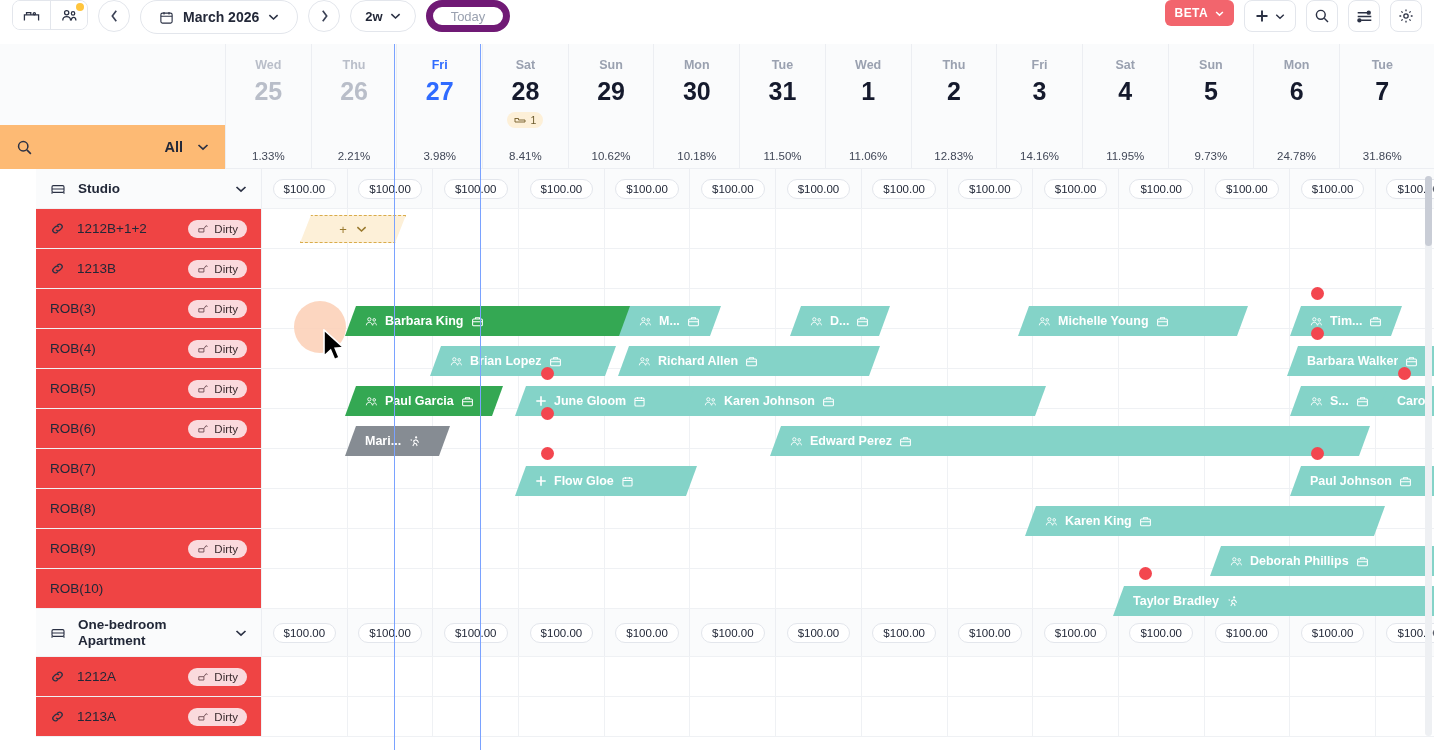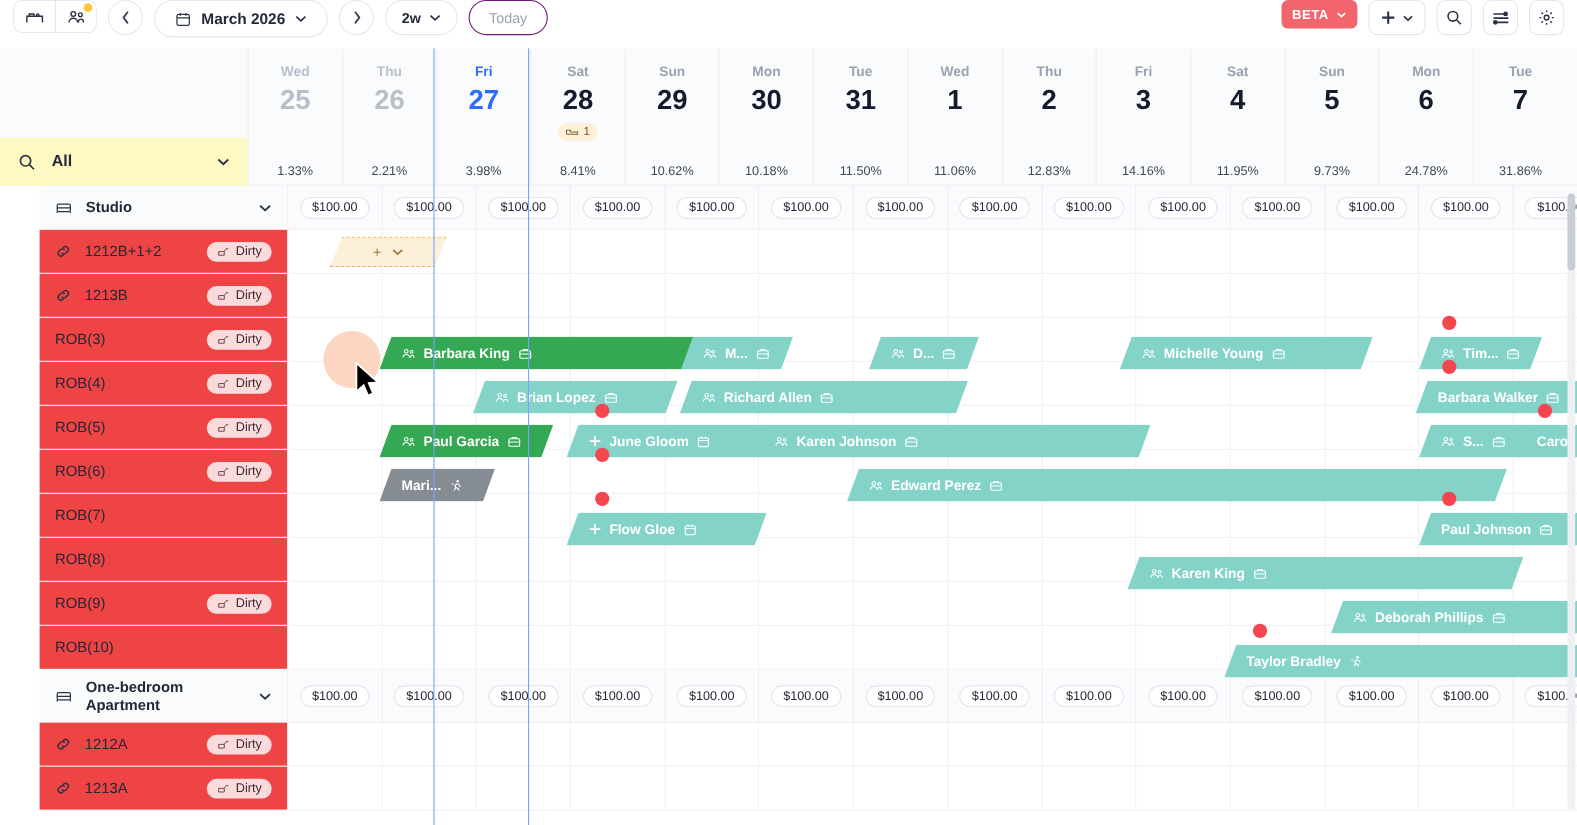--- a/index.html
+++ b/index.html
@@ -36,21 +36,21 @@
     height:34px; border:1px solid #e3e6ec; border-radius:20px; background:#fff;
     display:flex; align-items:center; gap:9px; padding:0 18px; cursor:pointer;
     font-size:14px; font-weight:600; color:#232838; min-width:158px; justify-content:center;
   }
   .pill-sm{
     height:32px; border:1px solid #e3e6ec; border-radius:20px; background:#fff;
     display:flex; align-items:center; gap:7px; padding:0 14px; cursor:pointer;
     font-size:13px; font-weight:600; color:#232838;
   }
   .pill-today{
-    height:32px;border:1px solid #701a75;border-radius:20px;background:#fff;
+    height:32px;border:7px solid #701a75;border-radius:20px;background:#fff;
     display:flex;align-items:center;padding:0 18px;cursor:pointer;
     font-size:13px;color:#9aa1b0;
   }
   .gap{ margin-left:10px; }
   .spacer{ flex:1; }
   .beta{
     height:26px;background:#f2656d;color:#fff;border-radius:6px;display:flex;
     align-items:center;gap:7px;padding:0 10px;font-size:12px;font-weight:700;
     letter-spacing:.4px;cursor:pointer;
   }
@@ -73,22 +73,23 @@
   .daycol.today .dname,.daycol.today .dnum{ color:#2f6bff; }
   .daycol.past .dname,.daycol.past .dnum{ color:#b9bec9; }
   .dpct{ position:absolute; bottom:7px; font-size:11.5px; color:#404757; }
   .bedpill{
     margin-top:4px; background:#fdf0d8; color:#6b5a2c; border-radius:9px;
     font-size:10.5px; padding:2px 7px; display:flex;align-items:center;gap:4px;
   }
 
   .searchrow{
     position:absolute; left:0; top:125px; width:225px; height:44px;
-    display:flex;align-items:center; gap:14px; padding:0 16px; background:#fef9c3;
+    display:flex;align-items:center; gap:14px; padding:0 16px; background:#fdba74;
     cursor:pointer;
+    text-align:right;
   }
   .searchrow .lbl{ font-size:14.5px;font-weight:700;color:#232838;flex:1;}
 
   
   .body{ position:absolute; left:0; top:169px; width:1434px; height:581px; overflow:hidden; background:#fff;}
   .row{ position:relative; height:40px; border-bottom:1px solid #eff1f4; display:flex;margin-left:36px;}
   .row.group{ height:40px; background:#fafbfc; }
   .row.group.tall{ height:48px; }
   .rowlabel{
     flex:0 0 225px; width:225px; display:flex; align-items:center; gap:12px; padding:0 14px;

